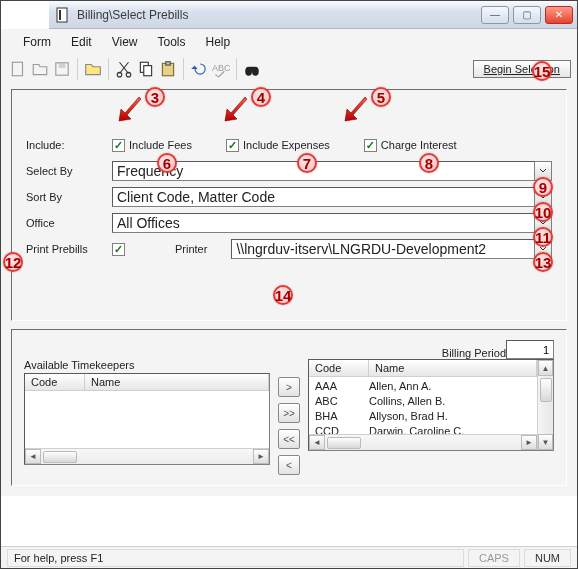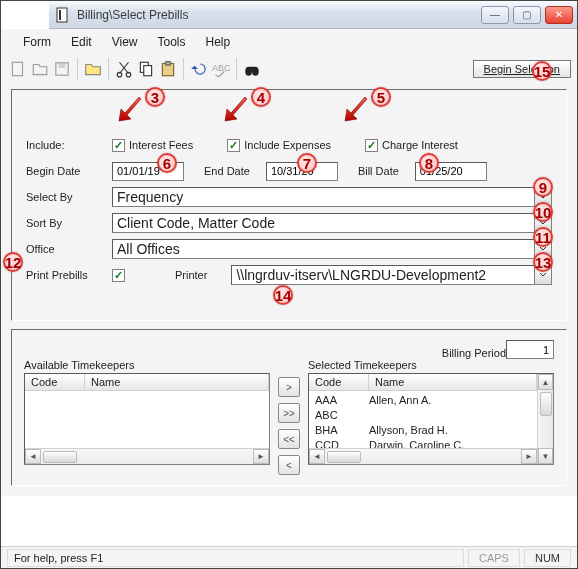--- a/index.html
+++ b/index.html
@@ -351,42 +351,34 @@
 </div>
 
 <div class="form-area">
   <div class="form-panel">
 
     <div class="row">
       <span class="lbl">Include:</span>
 
       <span class="chk-label">
         <span class="checkbox-visual">✓</span>
-        <span>Interest Fees</span>
+        <span>Include Fees</span>
       </span>
 
       <span class="chk-label">
         <span class="checkbox-visual">✓</span>
         <span>Include Expenses</span>
       </span>
 
       <span class="chk-label">
         <span class="checkbox-visual">✓</span>
         <span>Charge Interest</span>
       </span>
     </div>
 
-    <div class="row">
-      <span class="lbl">Begin Date</span>
-      <input class="field date-field" value="01/01/19" style="">
-      <span style="margin-left:4px;">End Date</span>
-      <input class="field date-field" value="10/31/20" style="">
-      <span style="margin-left:4px;">Bill Date</span>
-      <input class="field date-field" value="01/25/20" style="">
-    </div>
 
     <div class="row">
       <span class="lbl">Select By</span>
       <div class="combo-wrap">
         <div class="combo">
             <span>Frequency</span>
           </div>
         <div class="combo-btn">
             <svg class="chev" viewBox="0 0 8 8">
               <path d="M1 2l3 3 3-3" stroke="#333" fill="none"></path>
@@ -467,34 +459,34 @@
       </div>
 
       <div class="mover-col">
         <div class="mover-btn">&gt;</div>
         <div class="mover-btn">&gt;&gt;</div>
         <div class="mover-btn">&lt;&lt;</div>
         <div class="mover-btn">&lt;</div>
       </div>
 
       <div class="tk-col">
-        <div class="tk-title">Selected Timekeepers</div>
         <div class="tk-list" style="display:flex;flex-direction:row;">
           <div style="flex:1;display:flex;flex-direction:column;">
             <div class="tk-headers">
               <div class="hcell code">Code</div>
               <div class="hcell name">Name</div>
             </div>
             <div class="tk-rows">
               <div class="tk-row">
                   <span class="c1">AAA</span>
                   <span class="c2">Allen, Ann A.</span>
                 </div>
               <div class="tk-row">
                   <span class="c1">ABC</span>
+                  <span class="c2">Collins, Allen B.</span>
                 </div>
               <div class="tk-row">
                   <span class="c1">BHA</span>
                   <span class="c2">Allyson, Brad H.</span>
                 </div>
               <div class="tk-row">
                   <span class="c1">CCD</span>
                   <span class="c2">Darwin, Caroline C.</span>
                 </div>
             </div>

